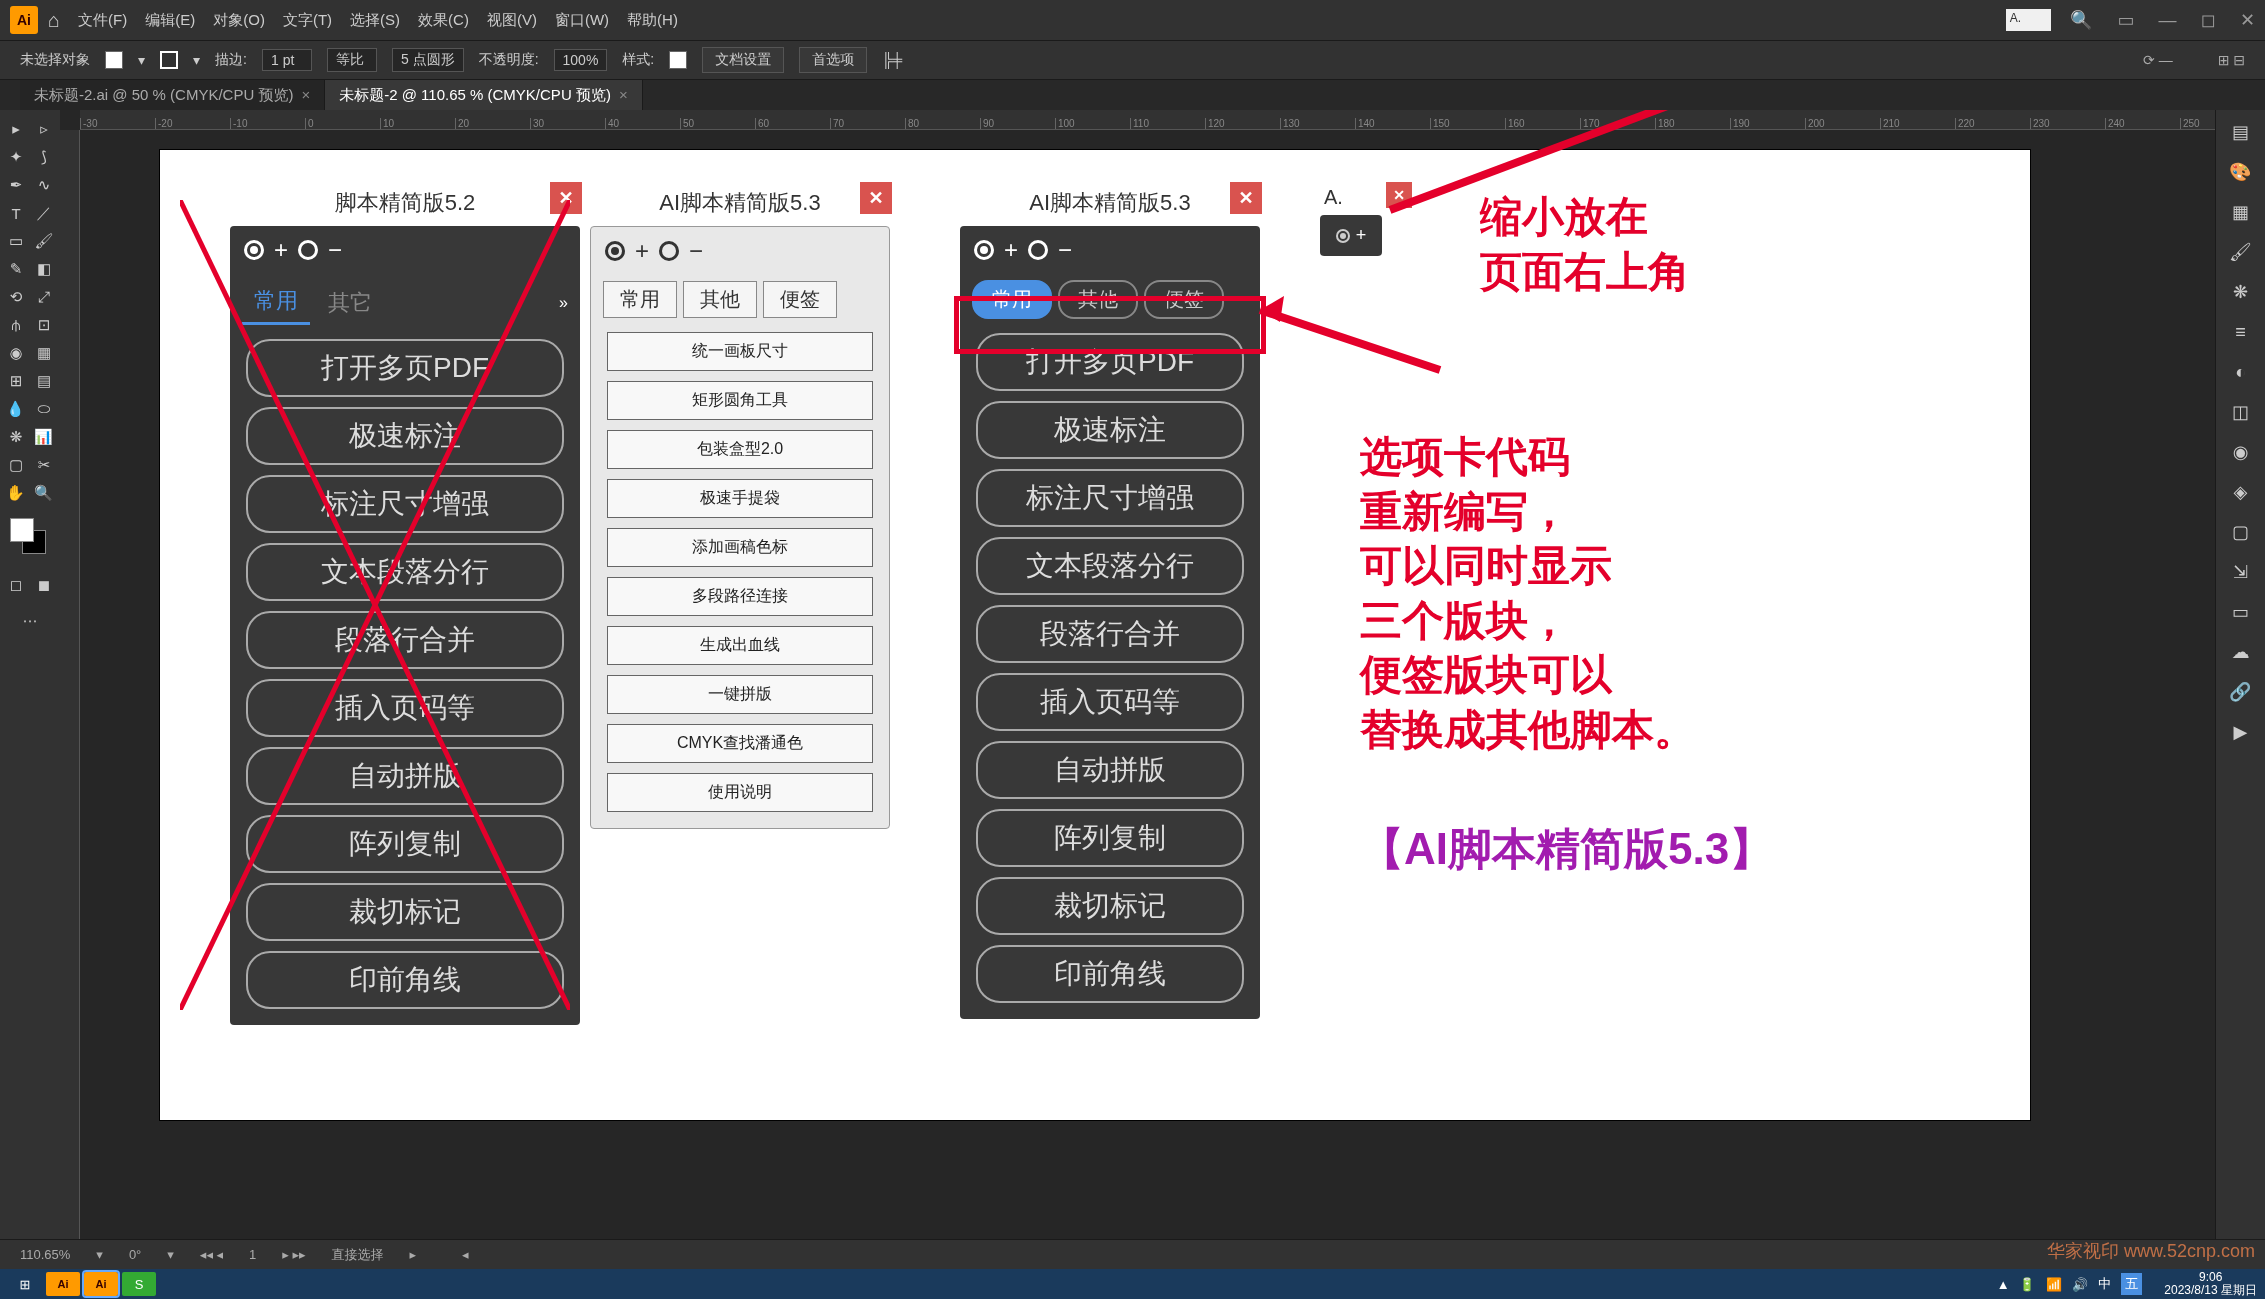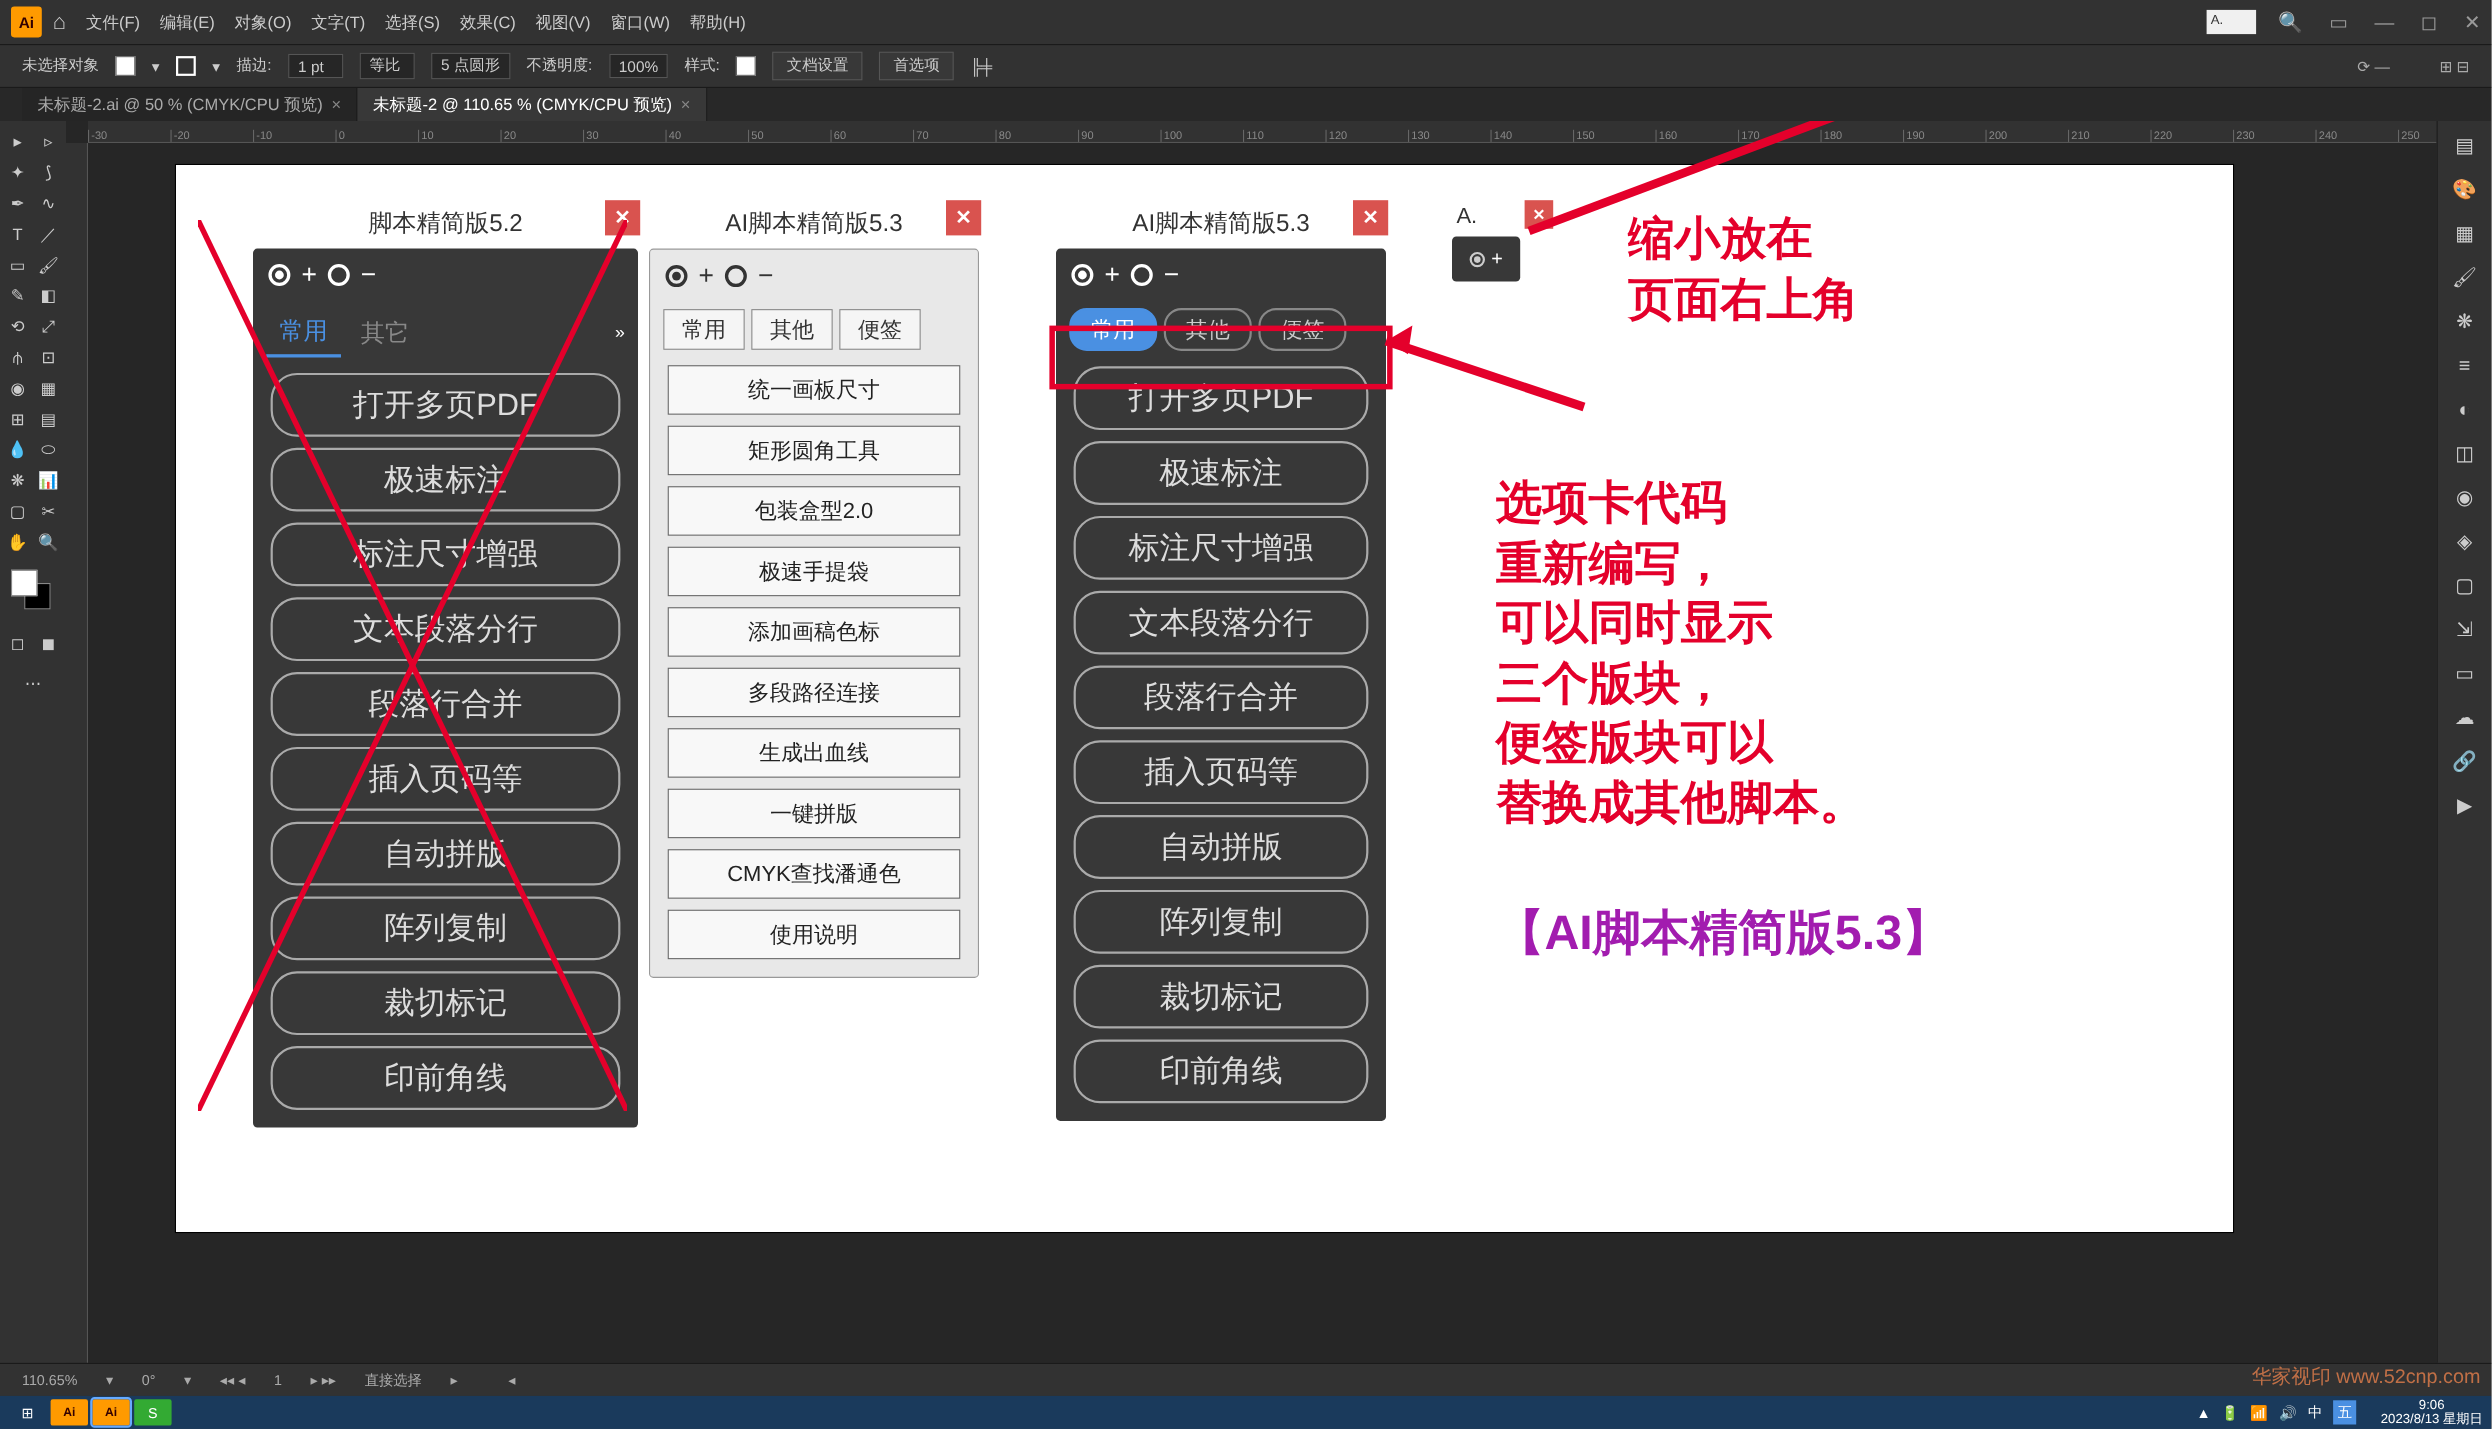--- a/index.html
+++ b/index.html
@@ -60,21 +60,21 @@
 .radio-row .radio { width: 20px; height: 20px; border: 3px solid currentColor; border-radius: 50%; display: inline-flex; align-items: center; justify-content: center; }
 .radio-row .radio.checked::after { content: ""; width: 8px; height: 8px; border-radius: 50%; background: currentColor; }
 .tab-row { display: flex; gap: 6px; padding: 6px 12px; align-items: center; }
 .tab-row.dark-tabs .tab-btn { border: 2px solid #888; border-radius: 16px; padding: 4px 18px; color: #ccc; background: transparent; font-size: 20px; }
 .tab-row.dark-tabs .tab-btn.active { background: #4a90e2; border-color: #4a90e2; color: #fff; }
 .tab-row.underline .tab-btn { background: transparent; border: none; color: #888; font-size: 22px; padding: 6px 12px; }
 .tab-row.underline .tab-btn.active { color: #4a90e2; border-bottom: 3px solid #4a90e2; }
 .tab-row.light-tabs .tab-btn { border: 1px solid #888; background: #f5f5f5; padding: 4px 16px; font-size: 20px; color: #333; }
 .btn-list { padding: 8px 16px 16px; display: flex; flex-direction: column; gap: 10px; }
 .btn-list.dark .pill { border: 2px solid #aaa; border-radius: 24px; padding: 8px 0; text-align: center; font-size: 28px; color: #ddd; background: #383838; cursor: pointer; }
-.btn-list.light .rect { border: 1px solid #666; background: #f8f8f8; padding: 8px 0; text-align: center; font-size: 20px; color: #222; cursor: pointer; }
+.btn-list.light .rect { border: 1px solid #666; background: #f8f8f8; padding: 8px 0; text-align: center; font-size: 16px; color: #222; cursor: pointer; }
 
 .red-x { position: absolute; pointer-events: none; }
 .red-x line { stroke: #e4002b; stroke-width: 5; }
 .red-box { position: absolute; border: 5px solid #e4002b; pointer-events: none; }
 
 
 .annotation { position: absolute; color: #e4002b; font-size: 42px; font-weight: bold; line-height: 1.3; }
 .annotation.blue { color: #a21caf; font-size: 44px; }
 .arrow-svg { position: absolute; overflow: visible; pointer-events: none; }
 .arrow-svg path, .arrow-svg line { stroke: #e4002b; stroke-width: 8; fill: none; }

